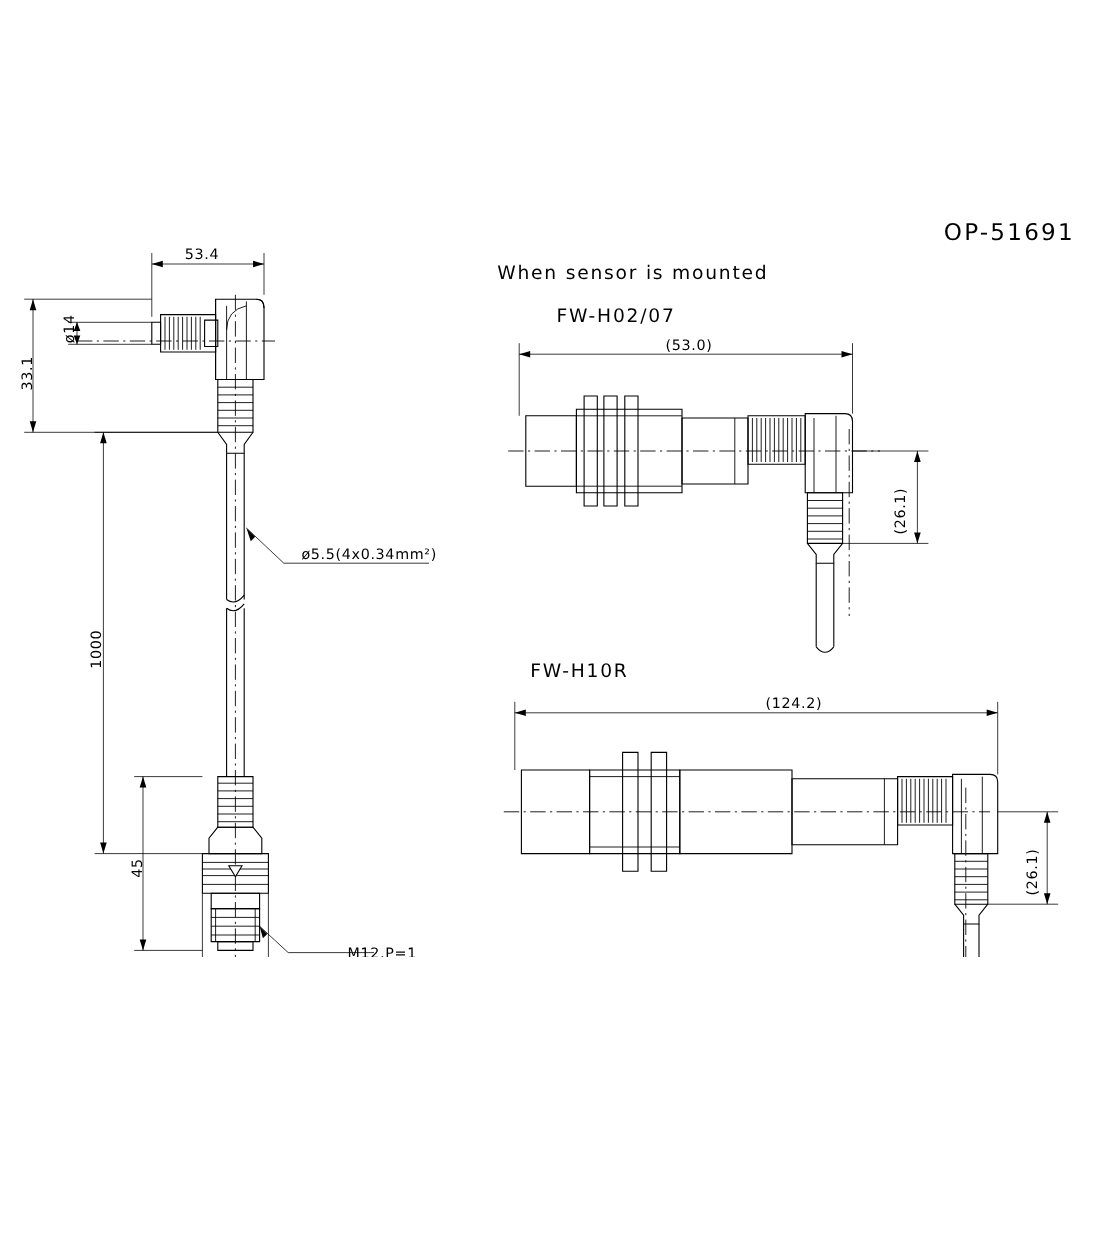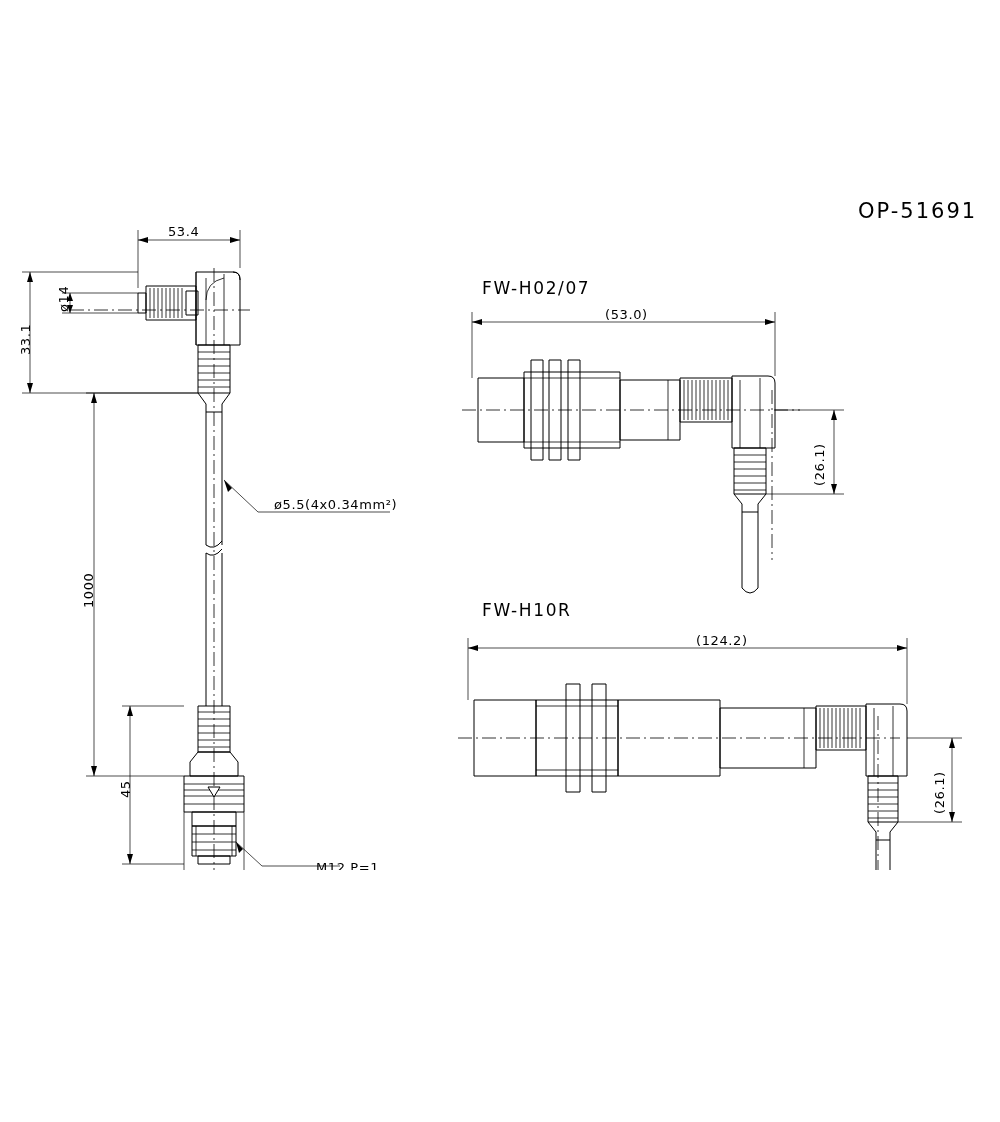--- a/index.html
+++ b/index.html
@@ -333,22 +333,23 @@
       <line class="ext" x1="907" y1="738" x2="962" y2="738"></line>
       <line class="ext" x1="898" y1="822" x2="962" y2="822"></line>
       <line class="ext" x1="952" y1="738" x2="952" y2="822"></line>
       <polygon points="952,738 949,748 955,748" fill="#000"></polygon>
       <polygon points="952,822 949,812 955,812" fill="#000"></polygon>
     </g>
   </svg>
 
   <div class="lbl part-no" style="left:858px; top:199px;">OP-51691</div>
 
-
-  <div class="lbl model" style="left:482px; top:278px;">FW-H02/07</div>
+  <div class="lbl note-title" style="left:452px; top:239px;">When sensor is mounted</div>
+
+  <div class="lbl model" style="left:506px; top:278px;">FW-H02/07</div>
 
   <div class="lbl model" style="left:482px; top:600px;">FW-H10R</div>
 
   <div class="lbl dim" style="left:168px; top:224px;">53.4</div>
 
   <div class="lbl dim-v" style="left:18px; top:355px;">33.1</div>
 
   <div class="lbl dim-v" style="left:56px; top:312px;">ø14</div>
 
   <div class="lbl dim-v" style="left:81px; top:608px;">1000</div>

